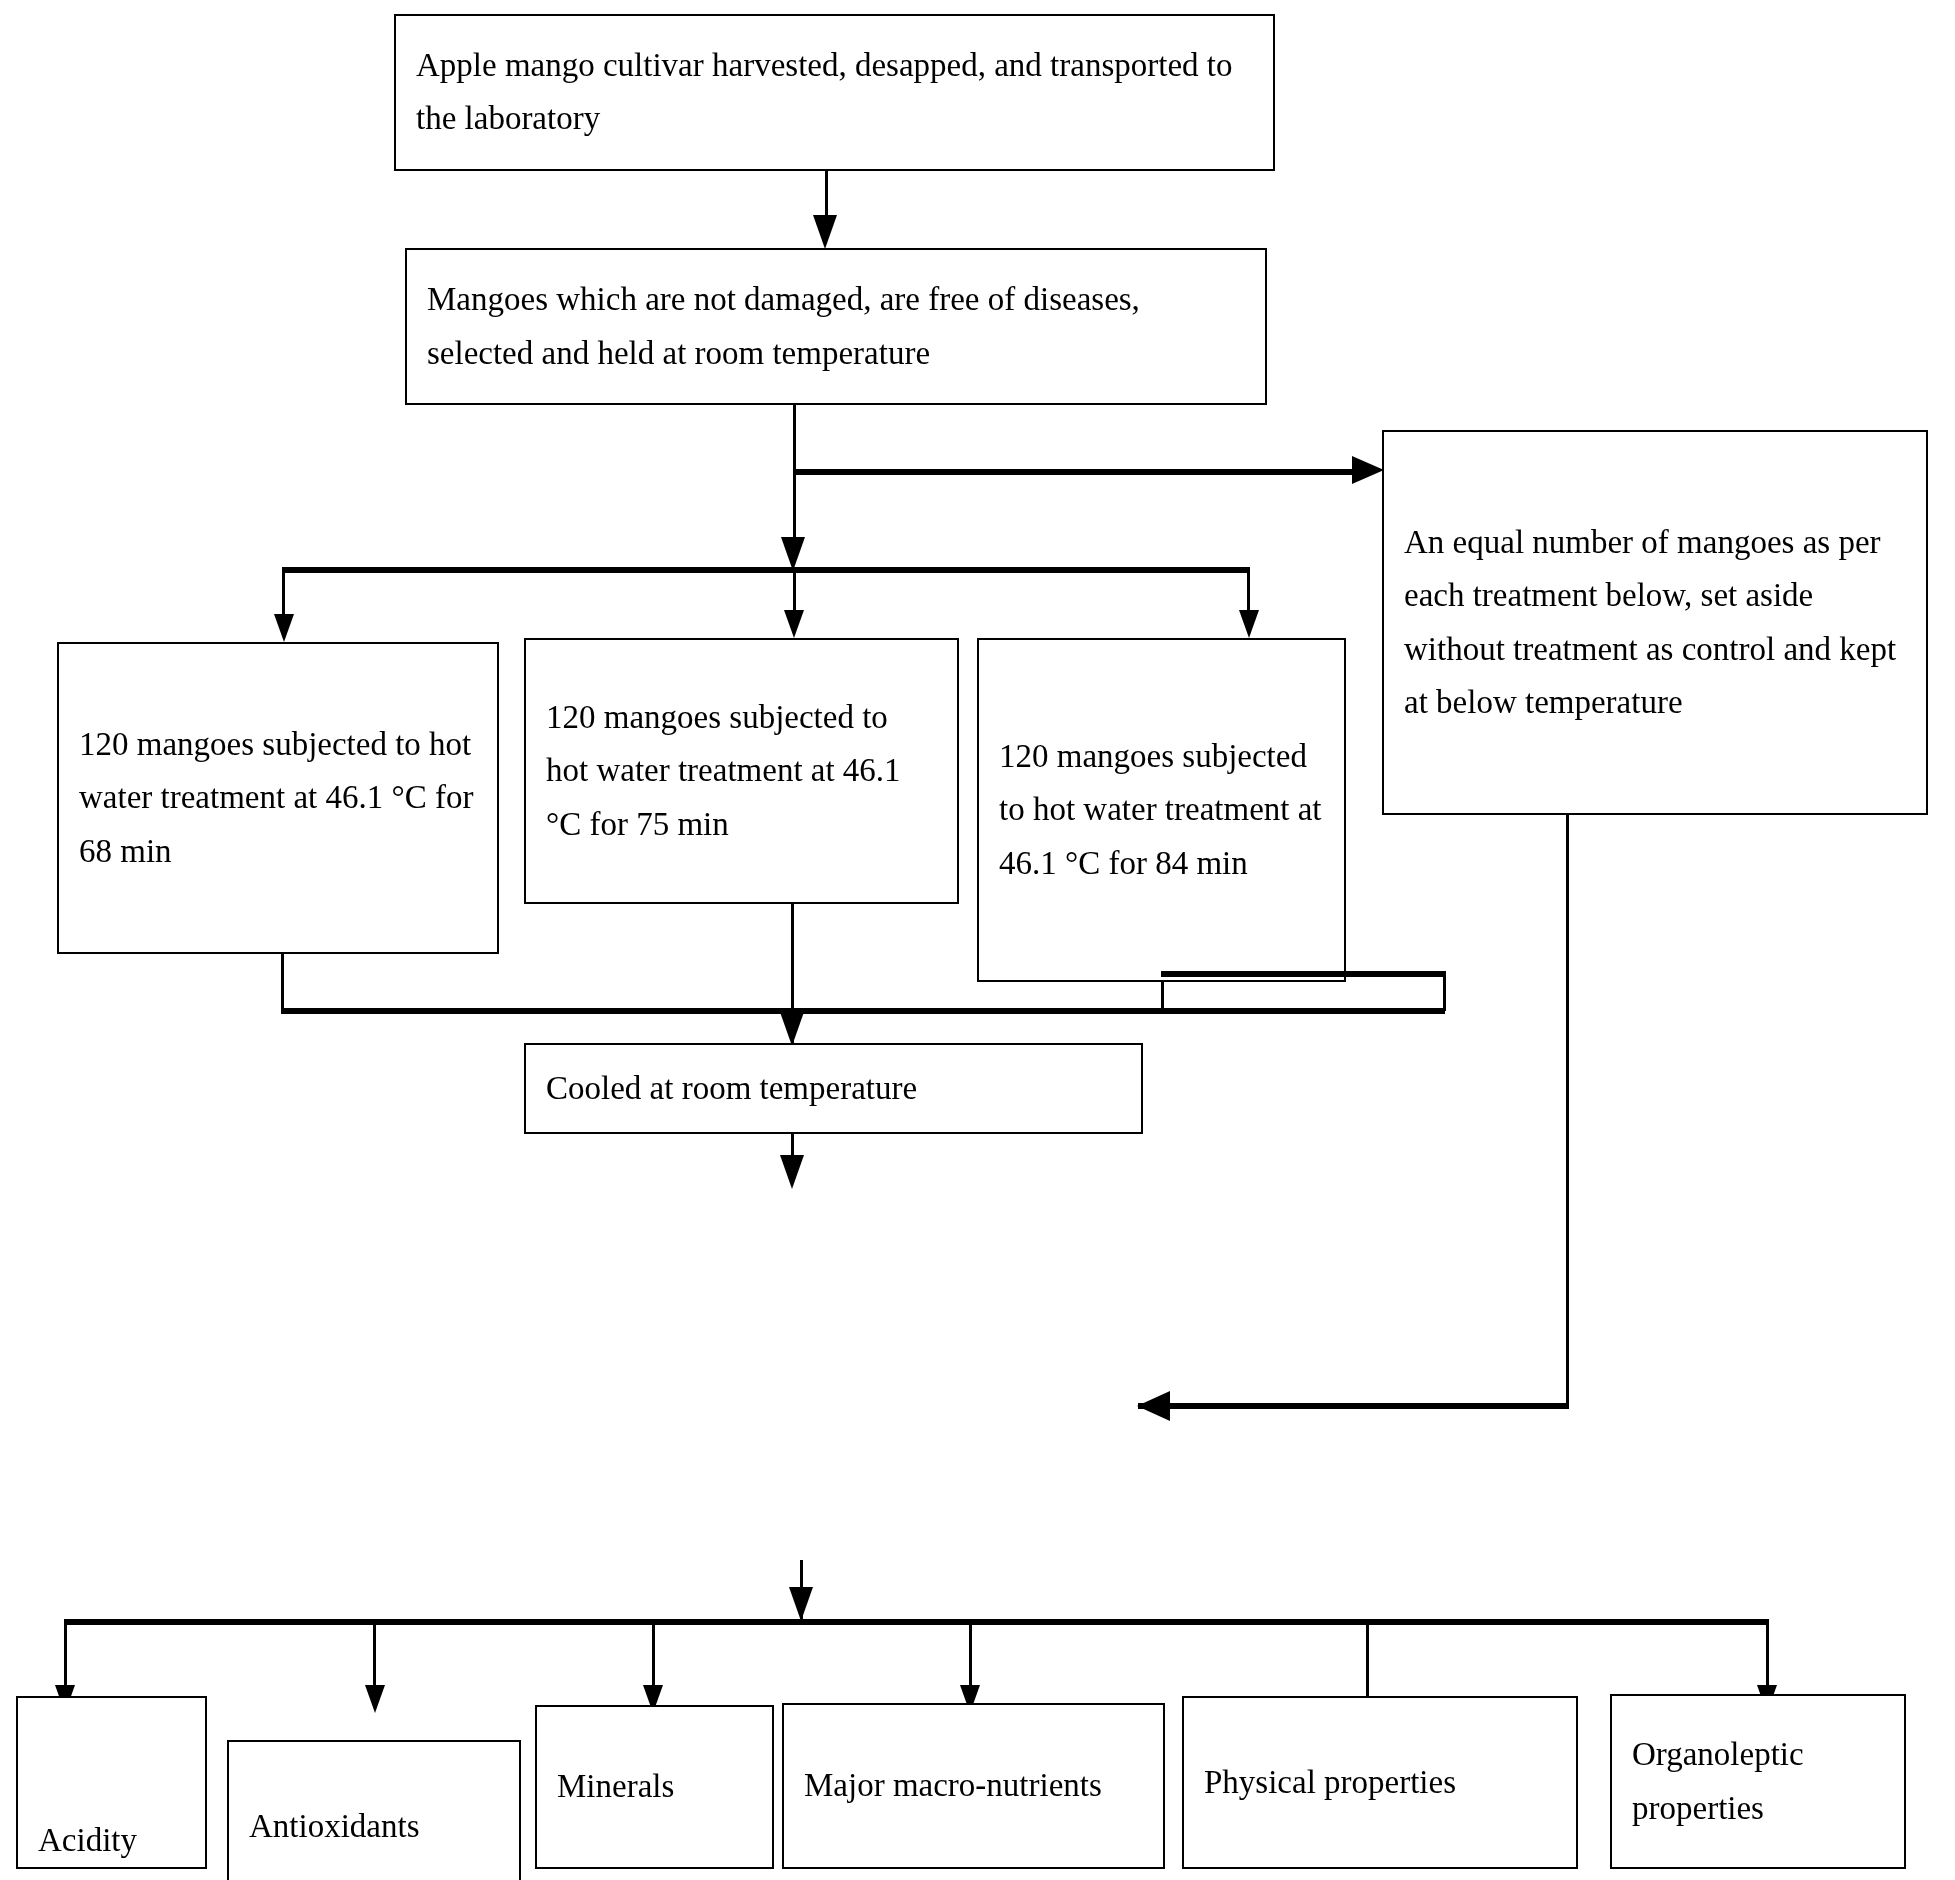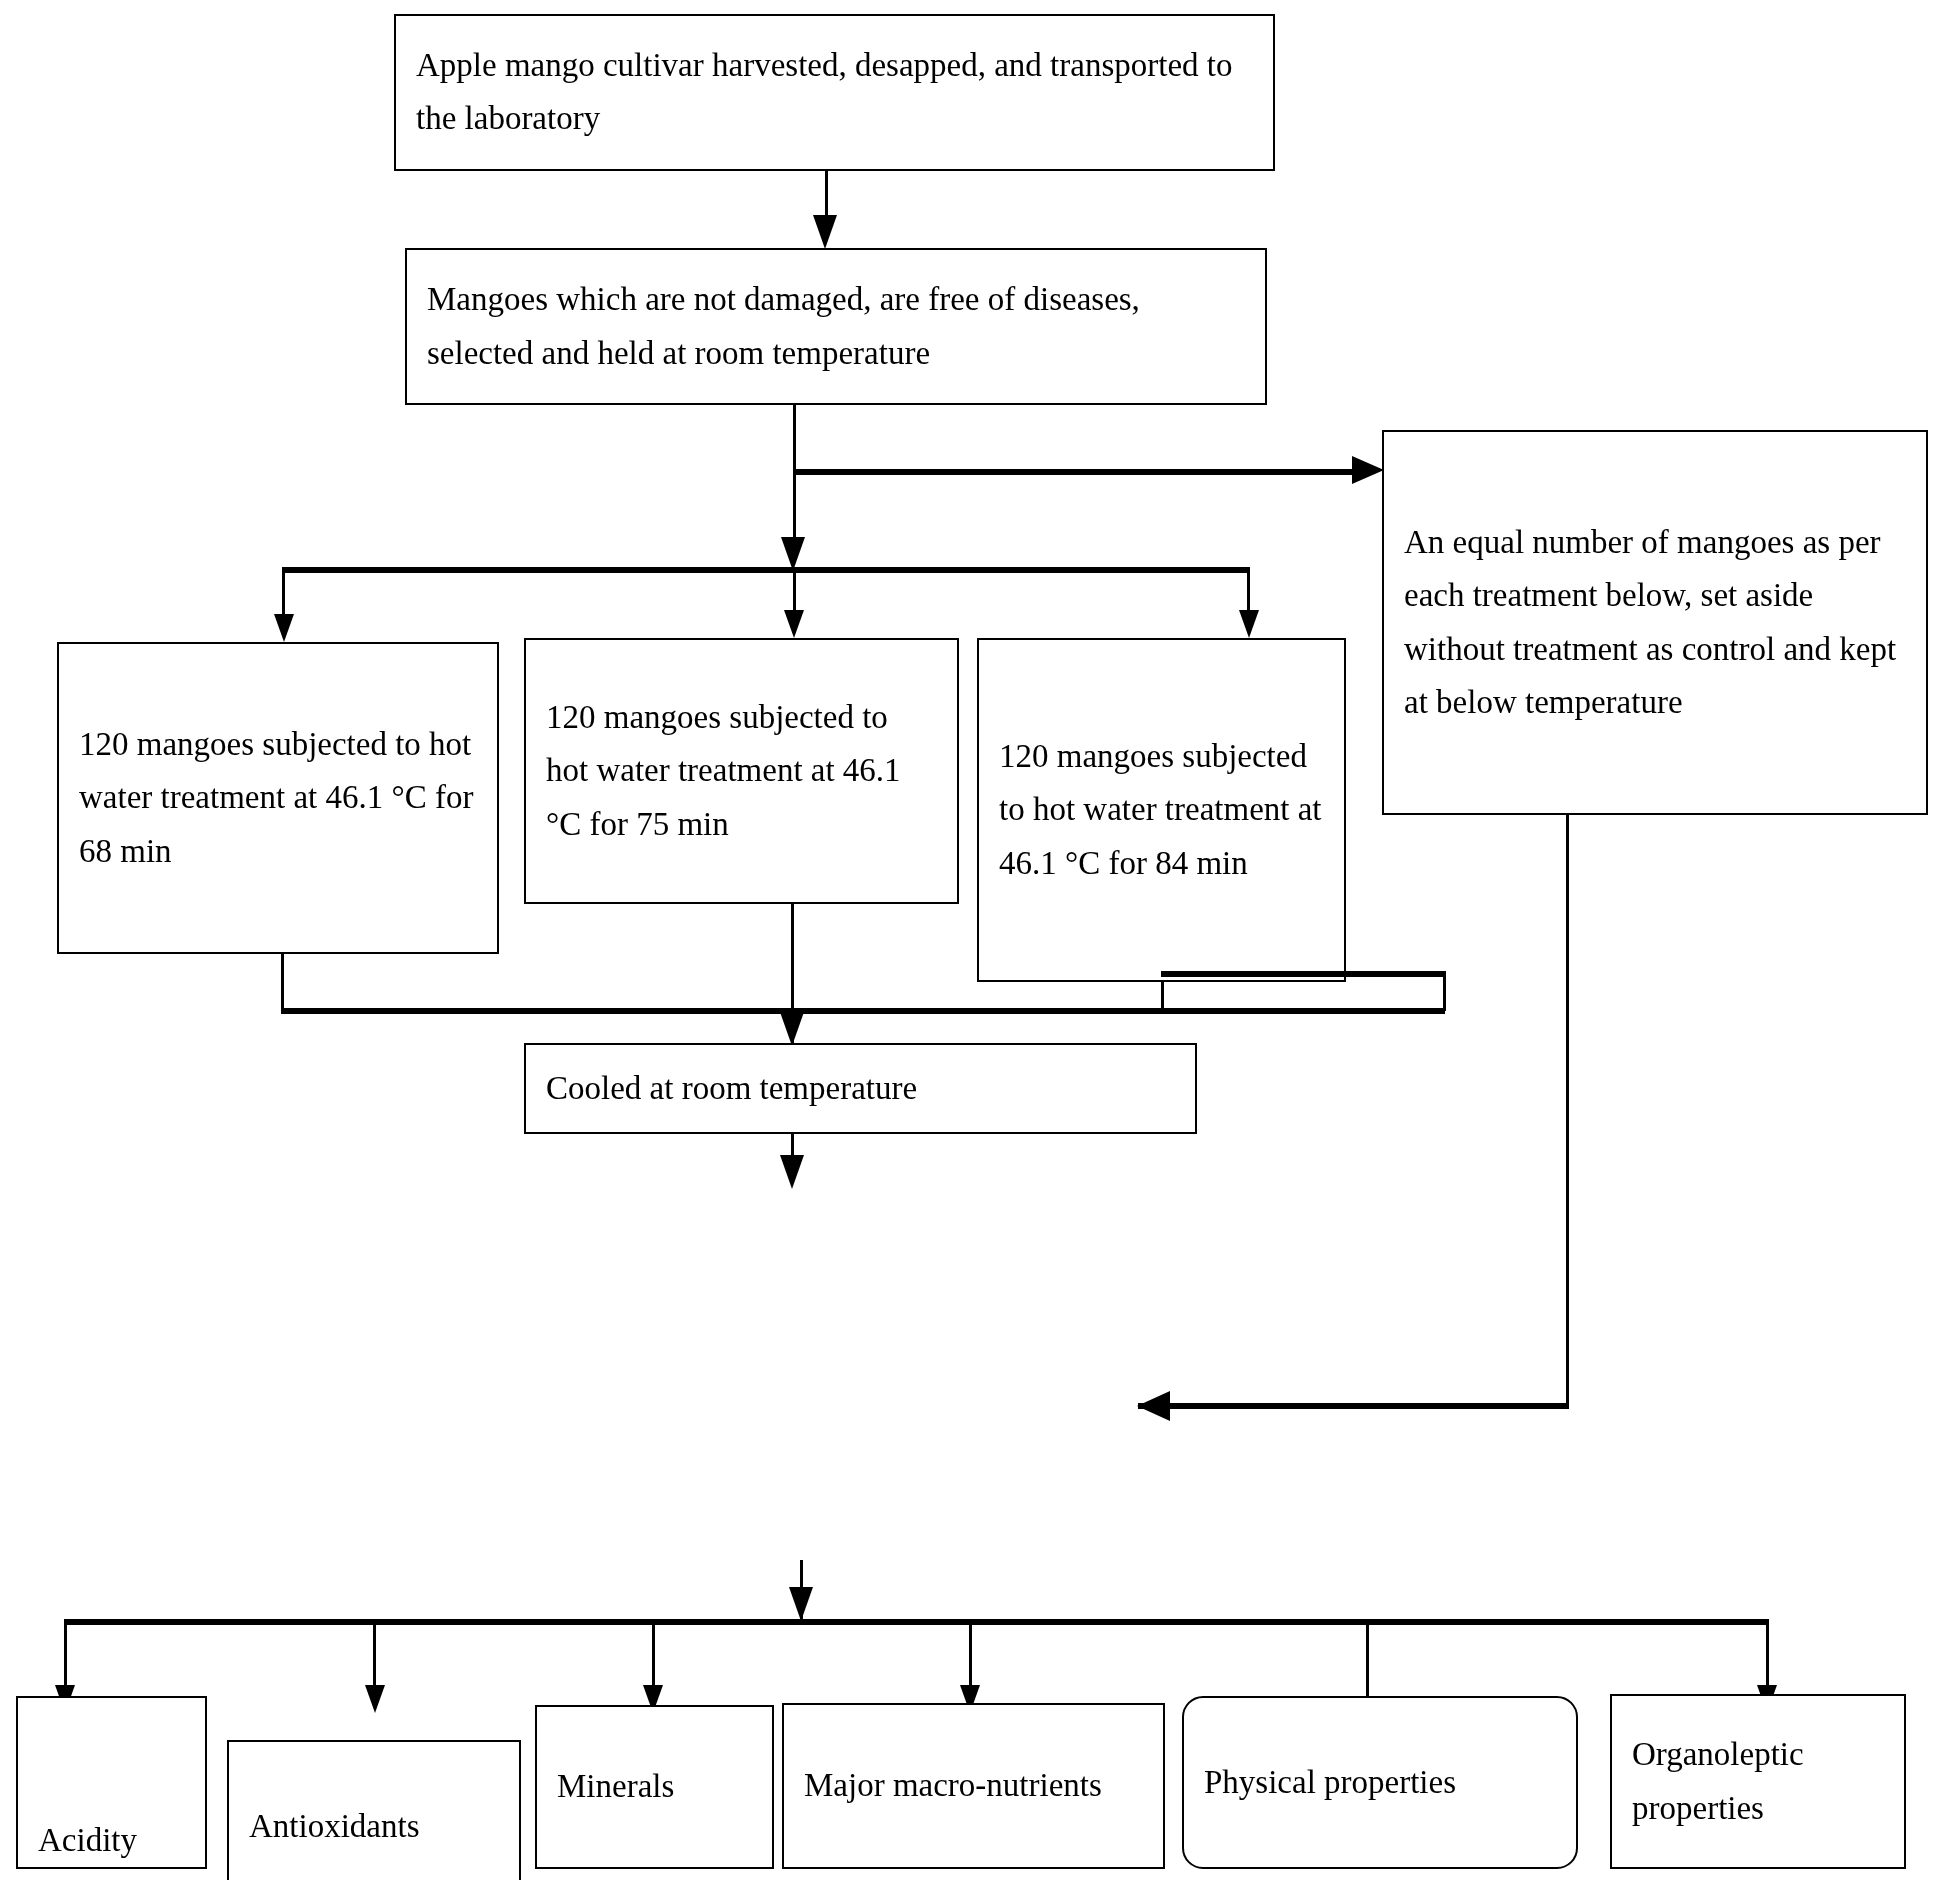--- a/index.html
+++ b/index.html
@@ -80,21 +80,21 @@
 
   <div class="vline" style="left:281px;top:954px;height:57px;"></div>
   <div class="vline" style="left:791px;top:904px;height:107px;"></div>
   <div class="vline" style="left:1161px;top:981px;height:30px;"></div>
   <div class="hline thick" style="left:1161px;top:971px;width:285px;"></div>
   <div class="vline" style="left:1443px;top:971px;height:40px;"></div>
   <div class="hline thick" style="left:281px;top:1008px;width:1164px;"></div>
   <div class="vline" style="left:791px;top:1008px;height:48px;"></div>
   <div class="arrow-down" style="left:780px;top:1012px;"></div>
 
-  <div class="node vcenter" style="left:524px;top:1043px;width:673px;height:91px;">
+  <div class="node vcenter" style="left:524px;top:1043px;width:619px;height:91px;">
     <div class="txt">Cooled at room temperature</div>
   </div>
 
   <div class="vline" style="left:791px;top:1134px;height:32px;"></div>
   <div class="arrow-down" style="left:780px;top:1155px;"></div>
 
 
   <div class="vline" style="left:800px;top:1560px;height:61px;"></div>
   <div class="arrow-down" style="left:789px;top:1587px;"></div>
 
@@ -123,21 +123,21 @@
   </div>
 
   <div class="node vcenter" style="left:535px;top:1705px;width:239px;height:164px;">
     <div class="txt">Minerals</div>
   </div>
 
   <div class="node vcenter" style="left:782px;top:1703px;width:383px;height:166px;">
     <div class="txt">Major macro-nutrients</div>
   </div>
 
-  <div class="node vcenter" style="left:1182px;top:1696px;width:396px;height:173px;border-radius:21px;">
+  <div class="node vcenter" style="left:1182px;top:1696px;width:396px;height:173px;">
     <div class="txt">Physical properties</div>
   </div>
 
   <div class="node vcenter" style="left:1610px;top:1694px;width:296px;height:175px;">
     <div class="txt">Organoleptic properties</div>
   </div>
 
 </div>
 
 

